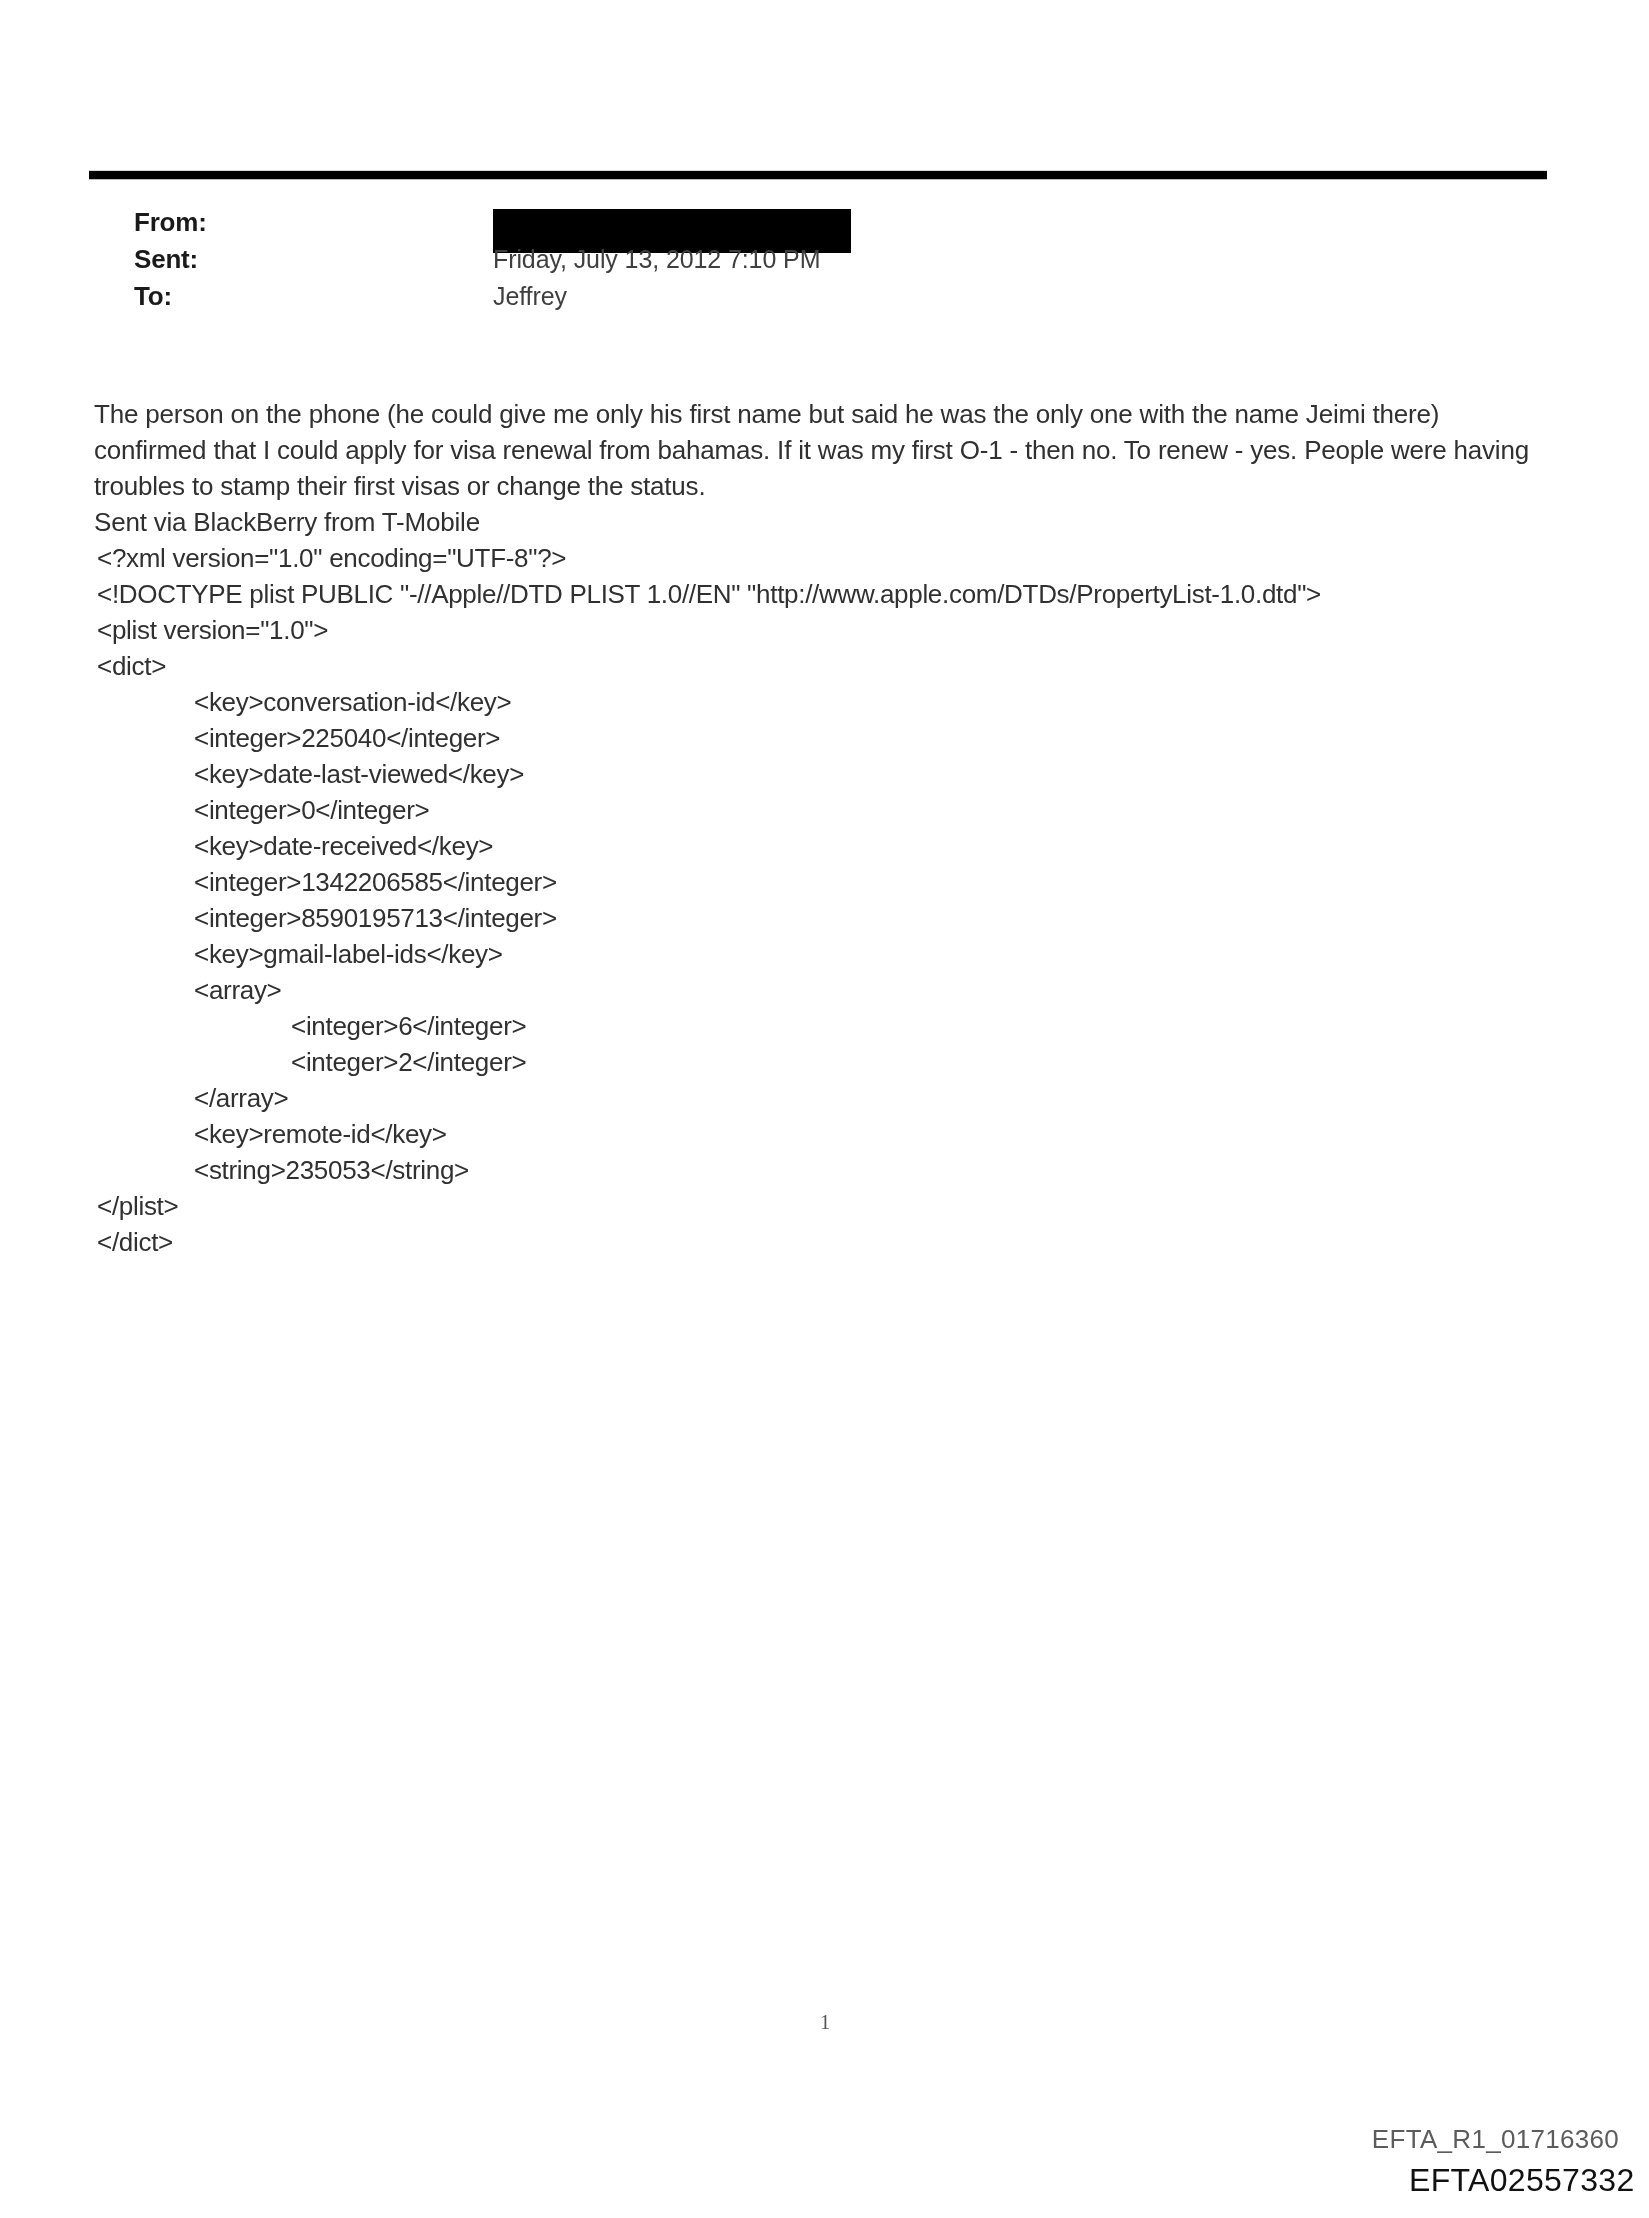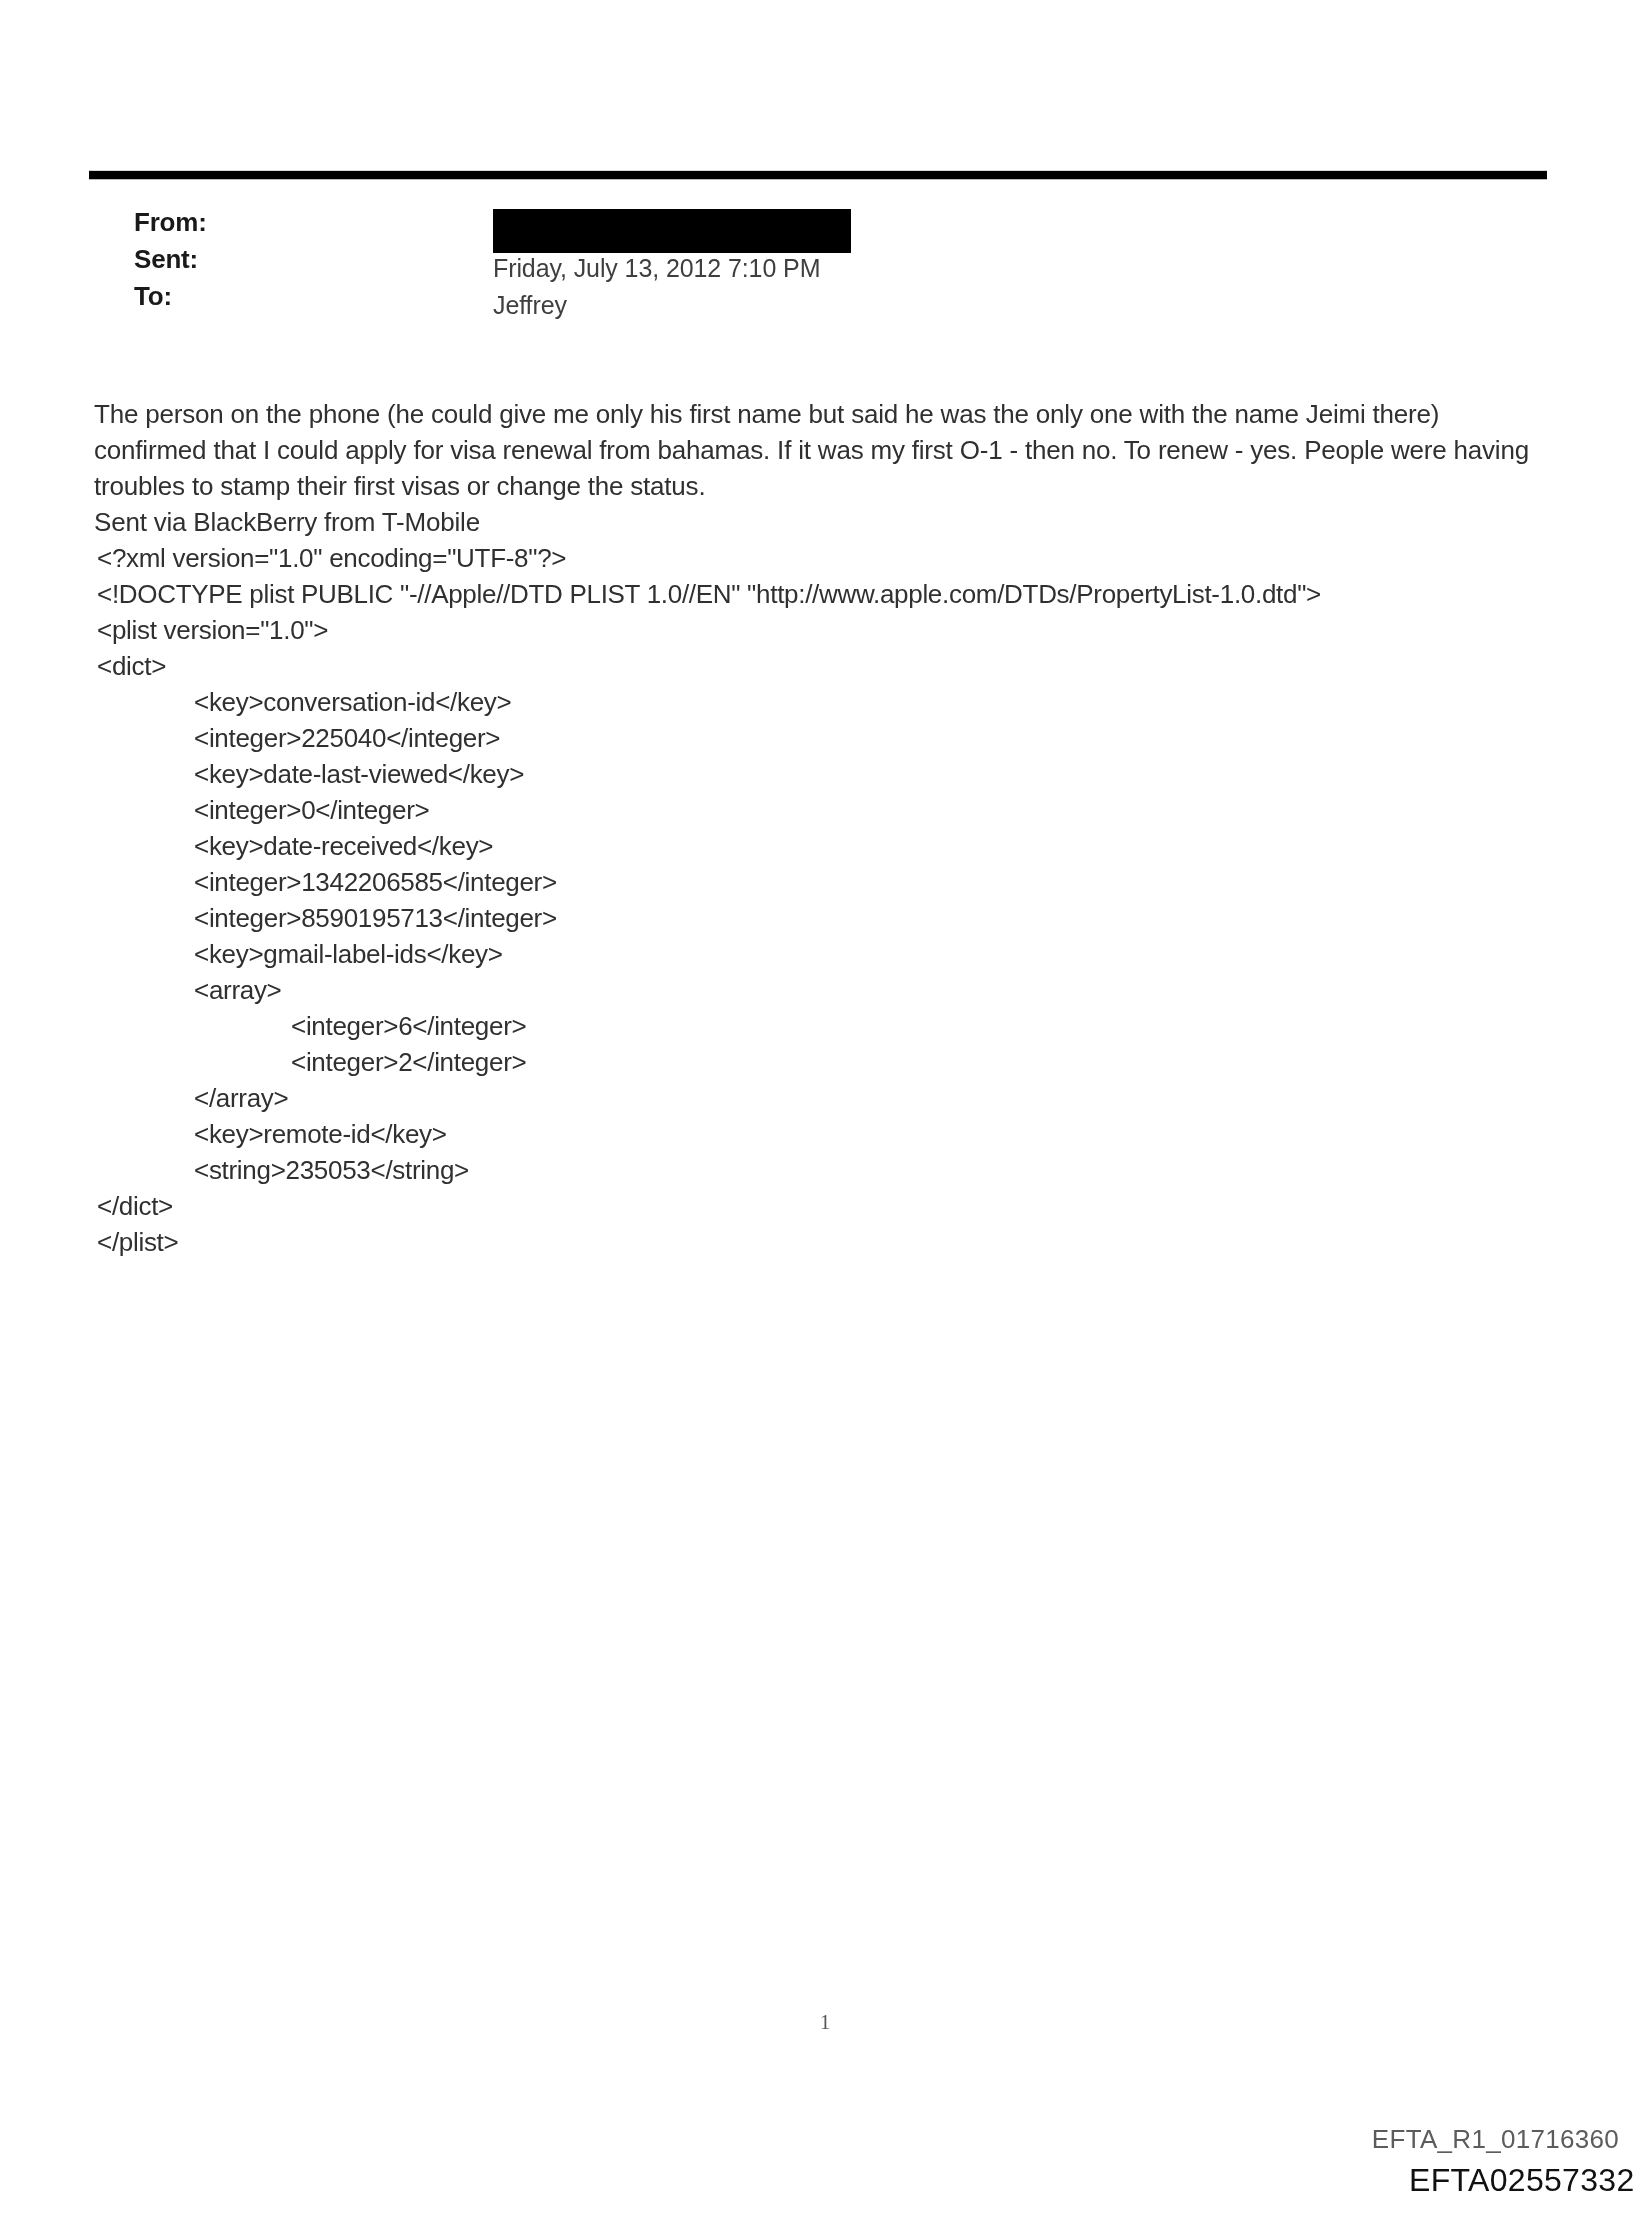--- a/index.html
+++ b/index.html
@@ -47,21 +47,21 @@
     font-size: 26px;
     font-weight: bold;
     color: #1a1a1a;
     letter-spacing: -0.2px;
     line-height: 37px;
     margin-left: 40px;
   }
   .hdr-value {
     position: absolute;
     left: 399px;
-    top: 9px;
+    top: 0;
     font-size: 25px;
     color: #3f3f3f;
     line-height: 37px;
     letter-spacing: -0.1px;
   }
   #redaction-from {
     position: absolute;
     left: 399px;
     top: 4.9px;
     width: 358px;
@@ -184,22 +184,22 @@
       <div class="code-line ind-1">&lt;key&gt;date-received&lt;/key&gt;</div>
       <div class="code-line ind-1">&lt;integer&gt;1342206585&lt;/integer&gt;</div>
       <div class="code-line ind-1">&lt;integer&gt;8590195713&lt;/integer&gt;</div>
       <div class="code-line ind-1">&lt;key&gt;gmail-label-ids&lt;/key&gt;</div>
       <div class="code-line ind-1">&lt;array&gt;</div>
       <div class="code-line ind-2">&lt;integer&gt;6&lt;/integer&gt;</div>
       <div class="code-line ind-2">&lt;integer&gt;2&lt;/integer&gt;</div>
       <div class="code-line ind-1">&lt;/array&gt;</div>
       <div class="code-line ind-1">&lt;key&gt;remote-id&lt;/key&gt;</div>
       <div class="code-line ind-1">&lt;string&gt;235053&lt;/string&gt;</div>
+      <div class="code-line ind-0">&lt;/plist&gt;</div>
       <div class="code-line ind-0">&lt;/dict&gt;</div>
-      <div class="code-line ind-0">&lt;/plist&gt;</div>
     </div>
 
   <div id="page-number">1</div>
   <div id="bates-primary">EFTA_R1_01716360</div>
   <div id="bates-secondary">EFTA02557332</div>
 
 </div>
 
 
 </body></html>

